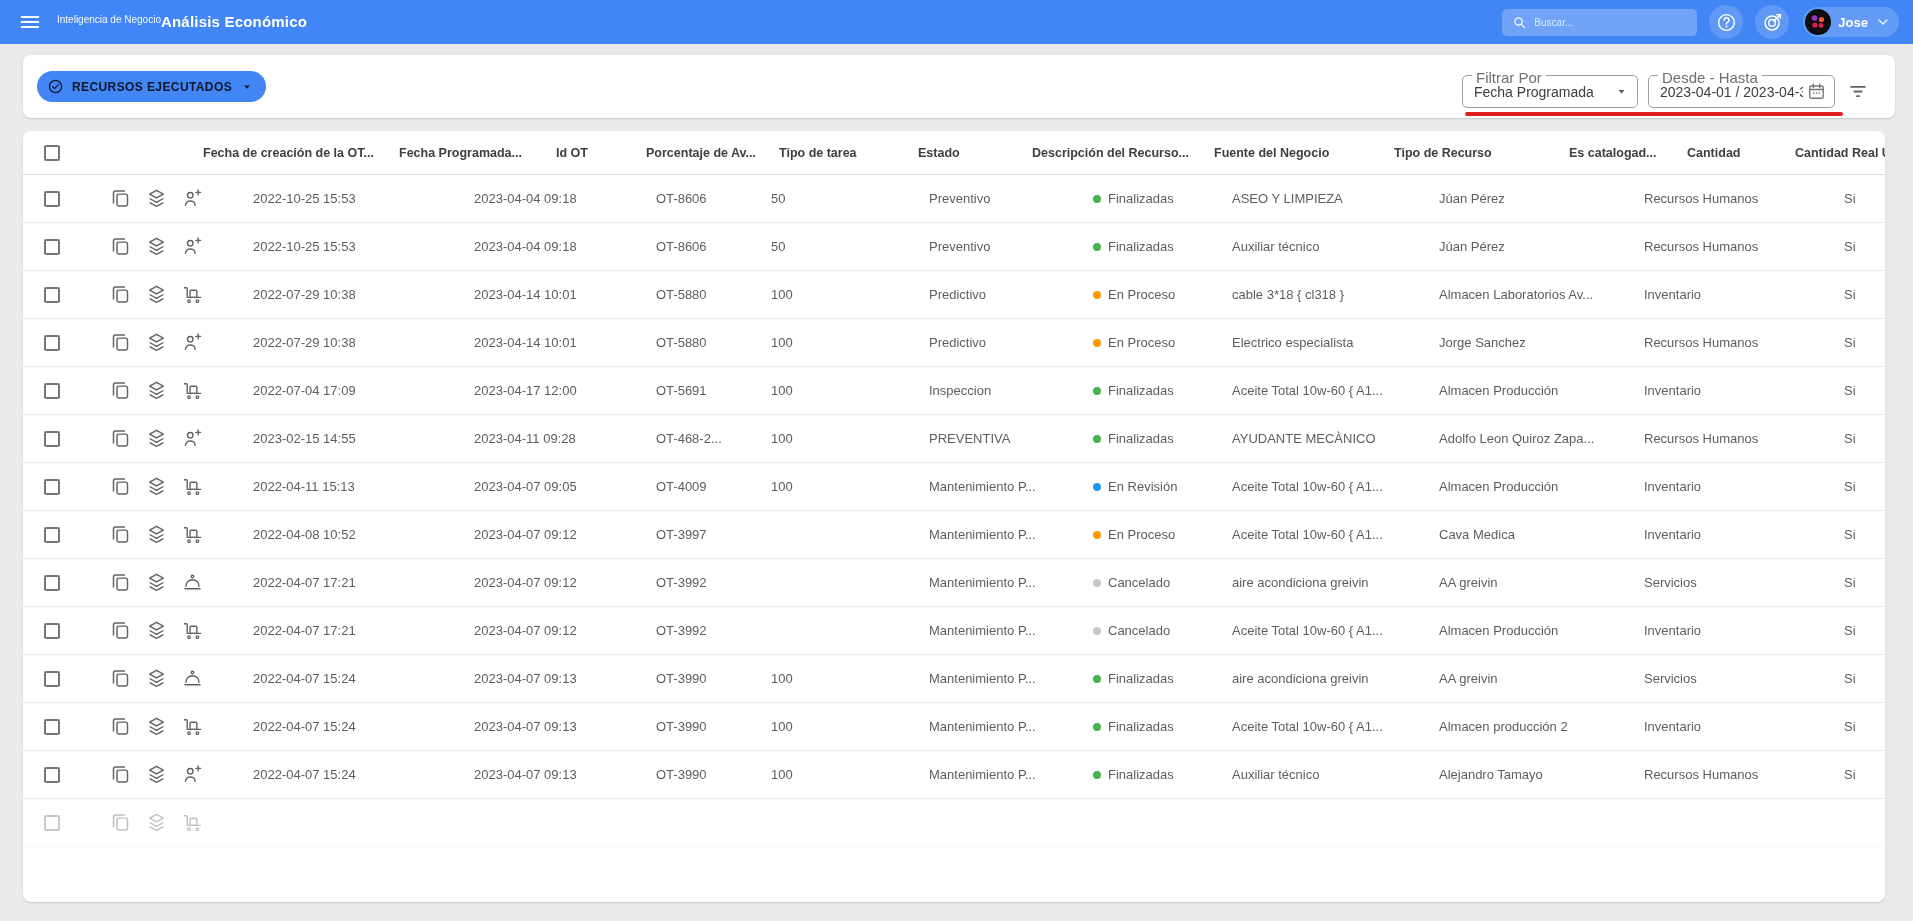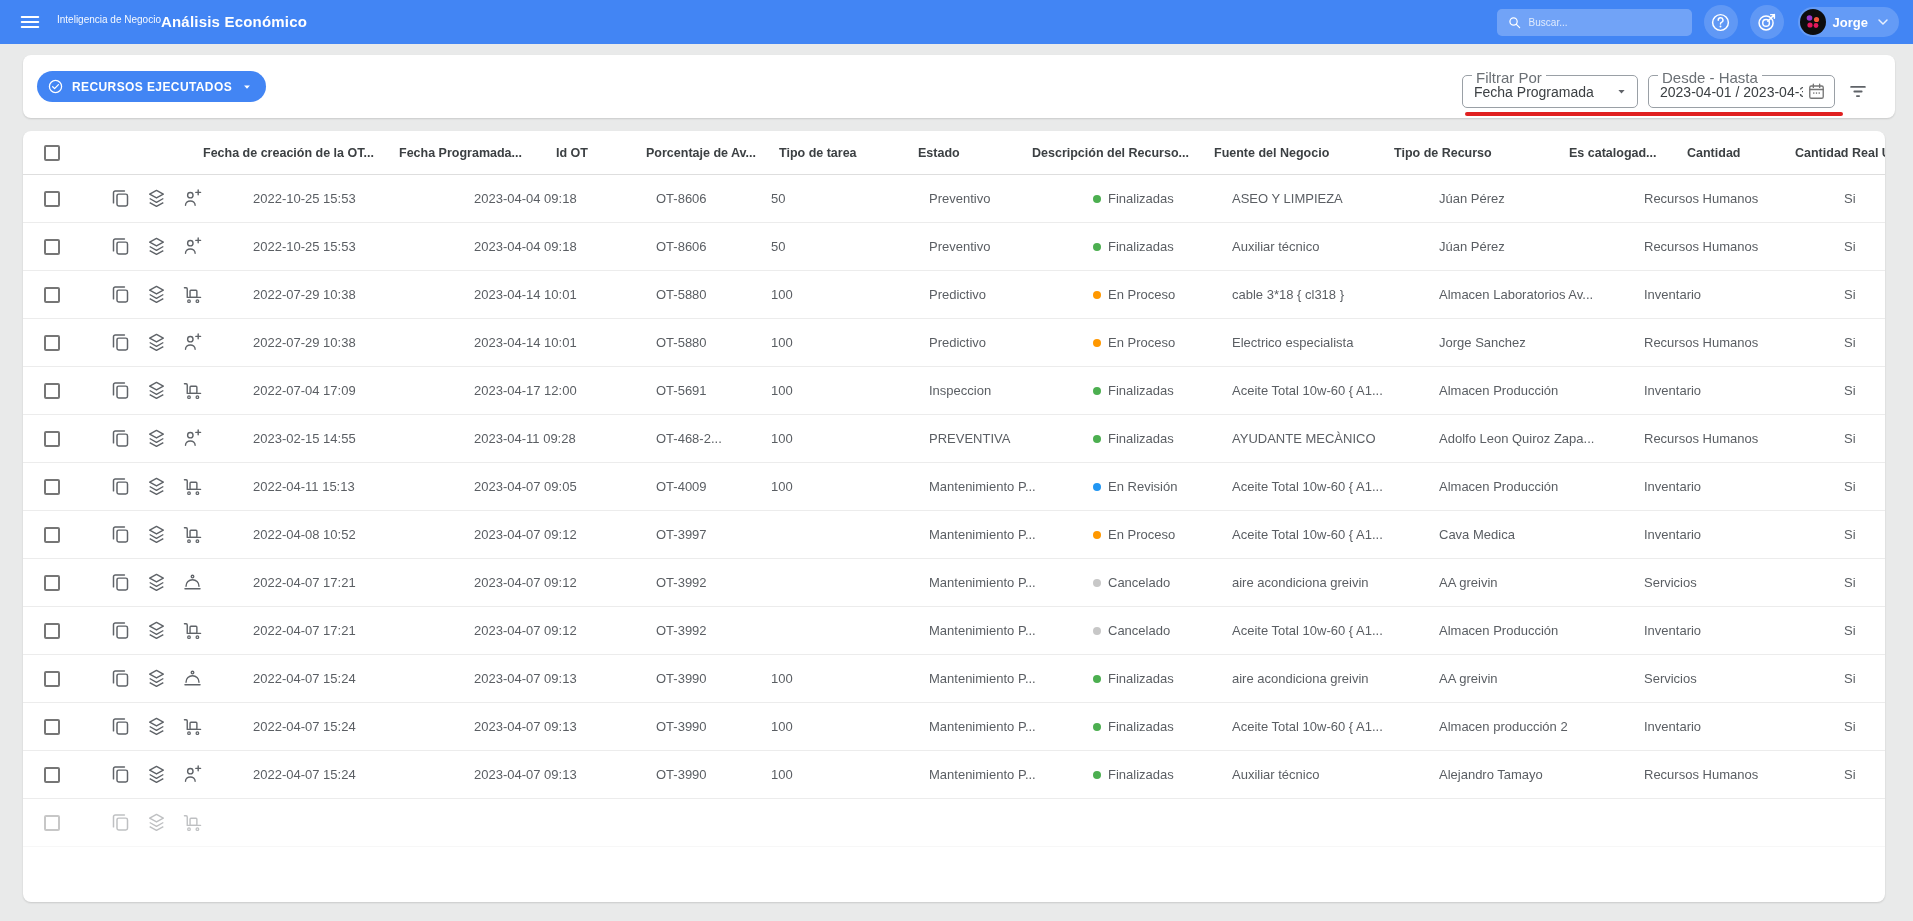--- a/index.html
+++ b/index.html
@@ -25,21 +25,21 @@
   .user-pill { height:30px; margin-left:14px; background:rgba(255,255,255,.18); border-radius:16px;
                display:flex; align-items:center; padding:2px 8px 2px 2px; gap:7px; cursor:pointer; }
   .avatar { width:26px; height:26px; flex:none; }
   .user-name { font-size:13px; font-weight:bold; color:#fff; }
   .user-pill .chev { width:16px; height:16px; color:#e8f0fe; }
 
   
   .filter-card { position:absolute; left:23px; top:55px; width:1872px; height:63px; background:#fff;
                  border-radius:8px; box-shadow:0 1px 2px rgba(0,0,0,.14); }
   .view-btn { position:absolute; left:14px; top:16px; height:31px; border:none; cursor:pointer;
-              background:#4285f4; color:#ffffff; border-radius:16px; display:flex; align-items:center;
+              background:#4285f4; color:#0f172a; border-radius:16px; display:flex; align-items:center;
               gap:8px; padding:0 12px 0 10px; font-family:inherit; }
   .view-btn svg.ck { width:17px; height:17px; }
   .view-btn .lbl { font-size:12px; font-weight:bold; letter-spacing:.4px; }
   .view-btn svg.crt { width:14px; height:14px; }
   .field { position:absolute; top:20px; height:33px; border:1px solid #9aa0a6; border-radius:5px;
            display:flex; align-items:center; padding:0 8px 0 11px; cursor:pointer; background:#fff; }
   .field .flabel { position:absolute; top:-7px; left:9px; background:#fff; padding:0 4px;
                    font-size:15px; color:#6b7075; white-space:nowrap; }
   .field .fvalue { font-size:14px; color:#3c4043; white-space:nowrap; overflow:hidden; flex:1; }
   .field-select { right:257px; width:176px; }
@@ -193,21 +193,21 @@
       </svg>
     </button>
   <div class="user-pill">
     <svg class="avatar" viewBox="0 0 26 26">
       <circle cx="13" cy="13" r="13" fill="#0d0d0d"></circle>
       <circle cx="9.5" cy="9" r="2.8" fill="#9b35c9"></circle>
       <circle cx="16.5" cy="10.5" r="2.6" fill="#f3563b"></circle>
       <circle cx="10" cy="16" r="2.6" fill="#e3175c"></circle>
       <circle cx="16" cy="16.5" r="2.4" fill="#e3175c"></circle>
     </svg>
-    <span class="user-name">Jorge</span>
+    <span class="user-name">Jose</span>
     <svg class="chev">
         <use href="#i-chevron"></use>
       </svg>
   </div>
 </header>
 
 <section class="filter-card">
   <button class="view-btn">
     <svg class="ck">
         <use href="#i-check-circle"></use>

